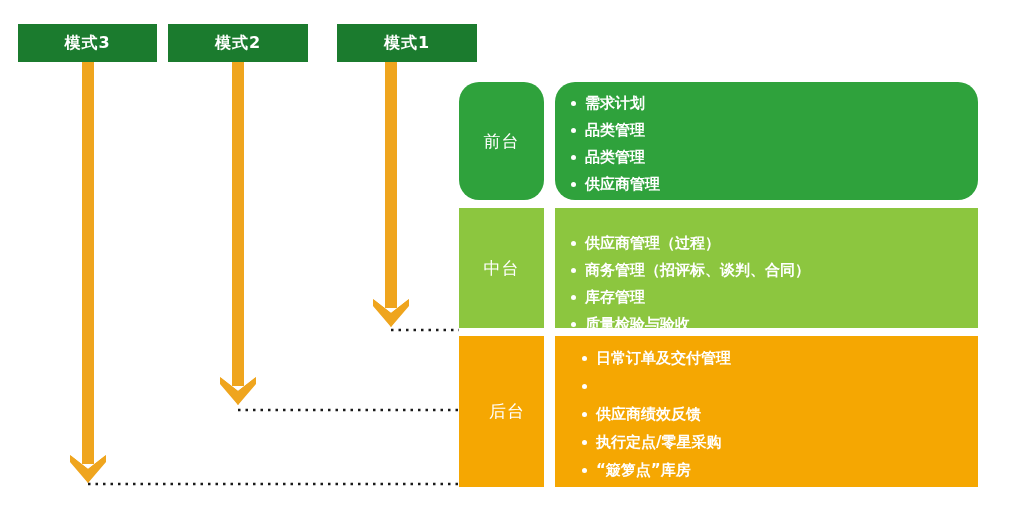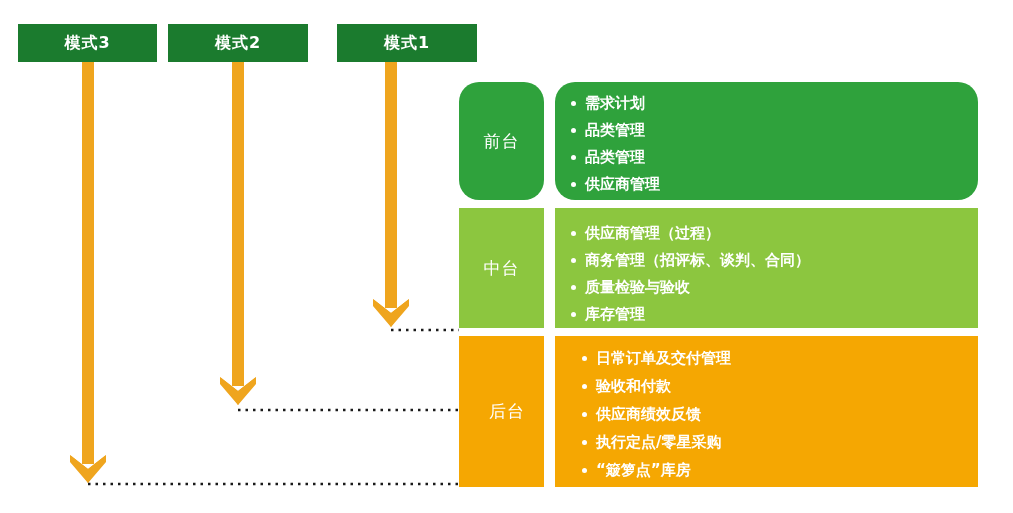--- a/index.html
+++ b/index.html
@@ -63,21 +63,21 @@
   .row-back   { background: #f5a702; padding-left: 11px; }
 
   .lbl-front,  .cnt-front  { top: 82px;  height: 118px; }
   .lbl-middle, .cnt-middle { top: 208px; height: 120px; }
   .lbl-back,   .cnt-back   { top: 336px; height: 151px; }
 
   .bullet-list {
     list-style: none;
     padding: 8px 10px 0 16px;
   }
-  .cnt-middle .bullet-list { padding-top: 12px; }
+  .cnt-middle .bullet-list { padding-top: 22px; }
   .bullet-list li {
     display: flex;
     align-items: center;
     line-height: 27px;
     height: 27px;
     font-size: 15px;
     font-weight: bold;
     white-space: nowrap;
   }
   .cnt-back .bullet-list li { line-height: 28px; height: 28px; }
@@ -163,41 +163,40 @@
       <li>
           <span class="dot"></span>
           <span>供应商管理（过程）</span>
         </li>
       <li>
           <span class="dot"></span>
           <span>商务管理（招评标、谈判、合同）</span>
         </li>
       <li>
           <span class="dot"></span>
+          <span>库存管理</span>
+        </li>
+      <li>
+          <span class="dot"></span>
           <span>质量检验与验收</span>
-        </li>
-      <li>
-          <span class="dot"></span>
-          <span>库存管理</span>
         </li>
     </ul>
   </div>
 
   <div class="row-label row-back lbl-back">
     <span>后台</span>
   </div>
   <div class="row-content row-back cnt-back">
     <ul class="bullet-list">
       <li>
           <span class="dot"></span>
           <span>日常订单及交付管理</span>
         </li>
       <li>
           <span class="dot"></span>
-          <span>验收和付款</span>
         </li>
       <li>
           <span class="dot"></span>
           <span>供应商绩效反馈</span>
         </li>
       <li>
           <span class="dot"></span>
           <span>执行定点/零星采购</span>
         </li>
       <li>

